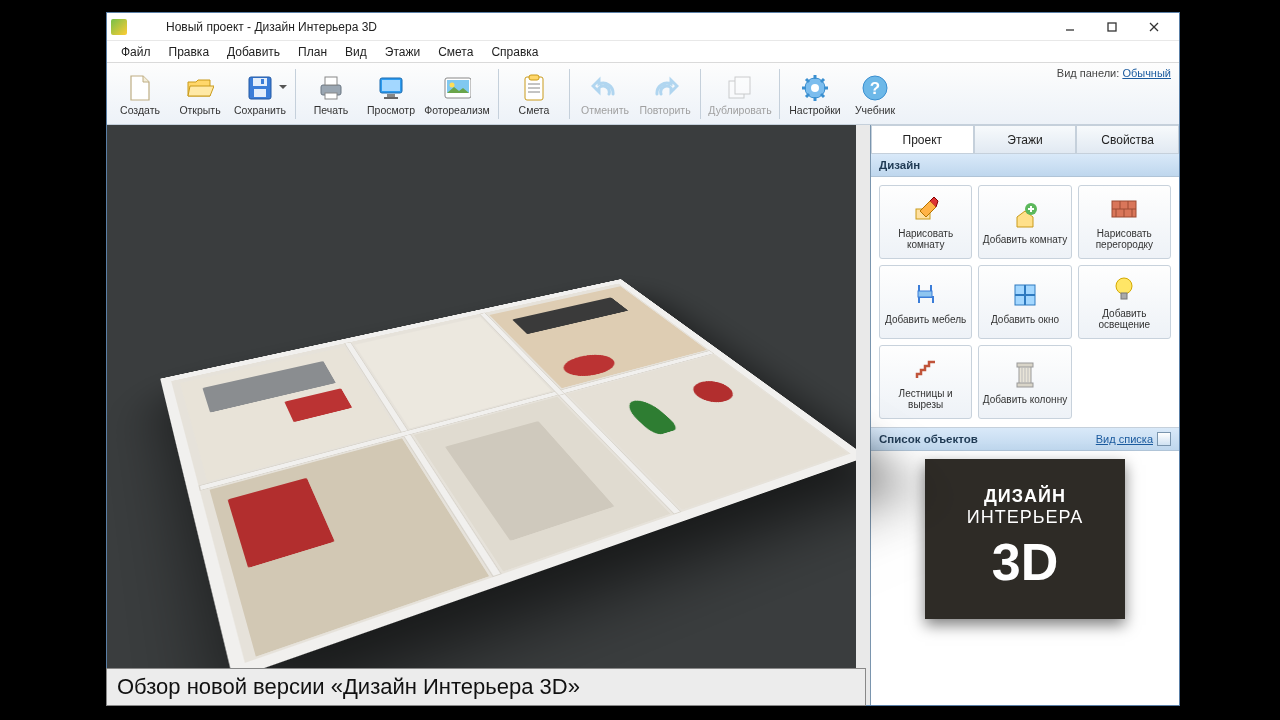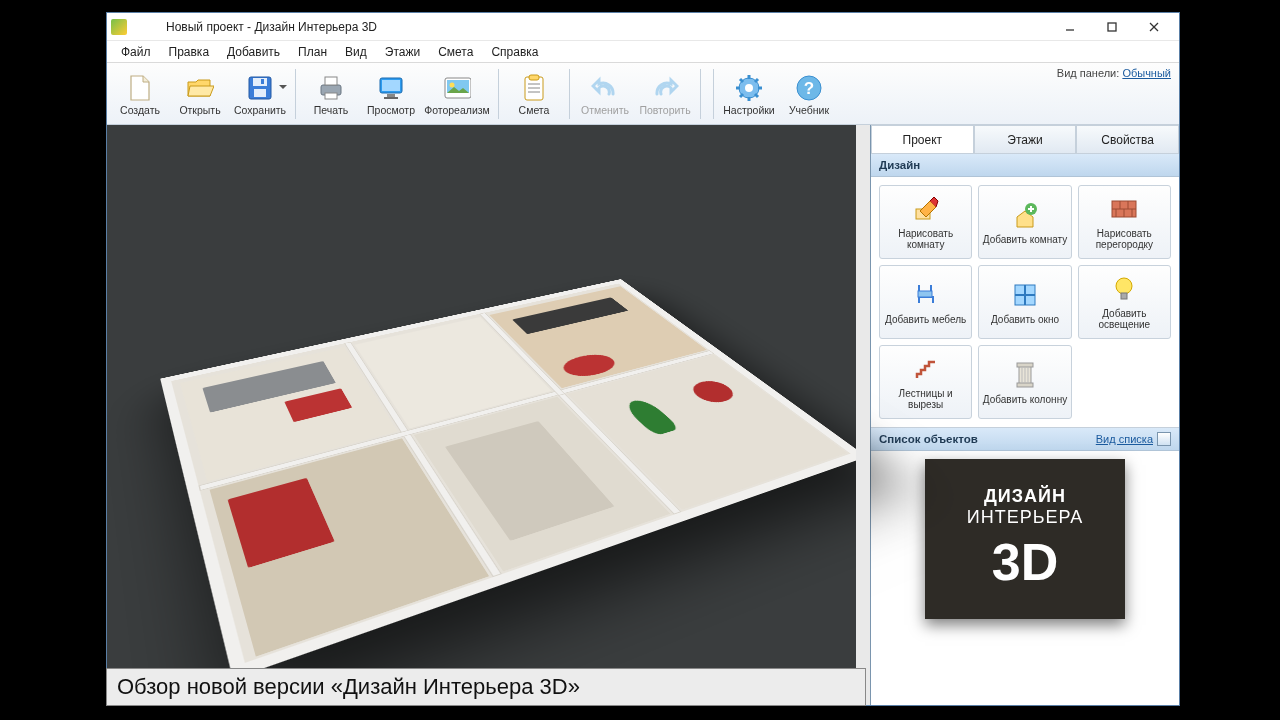--- a/index.html
+++ b/index.html
@@ -358,20 +358,31 @@
       <div class="tool-btn disabled">
         <div class="icon">
           <svg width="28" height="24">
               <path d="M6 18 A10 10 0 0 1 20 8 L20 4 L26 10 L20 16 L20 12 A6 6 0 0 0 10 18" fill="none" stroke="#4aa3e0" stroke-width="3" stroke-linecap="round"></path>
             </svg>
         </div>
         <span>Повторить</span>
       </div>
     </div>
     <div class="tool-sep"></div>
+    <div class="tool-group">
+      <div class="tool-btn disabled" style="width:66px">
+        <div class="icon">
+          <svg width="28" height="26">
+              <rect x="3" y="6" width="15" height="17" fill="#fff" stroke="#888"></rect>
+              <rect x="9" y="2" width="15" height="17" fill="#fff" stroke="#888"></rect>
+            </svg>
+        </div>
+        <span>Дублировать</span>
+      </div>
+    </div>
     <div class="tool-sep"></div>
     <div class="tool-group">
       <div class="tool-btn">
         <div class="icon">
           <svg width="28" height="28">
               <circle cx="14" cy="14" r="10" fill="#7cbdee" stroke="#3a8fd0"></circle>
               <circle cx="14" cy="14" r="4" fill="#fff"></circle>
               <g stroke="#3a8fd0" stroke-width="3">
                 <line x1="14" y1="1" x2="14" y2="5"></line>
                 <line x1="14" y1="23" x2="14" y2="27"></line>

